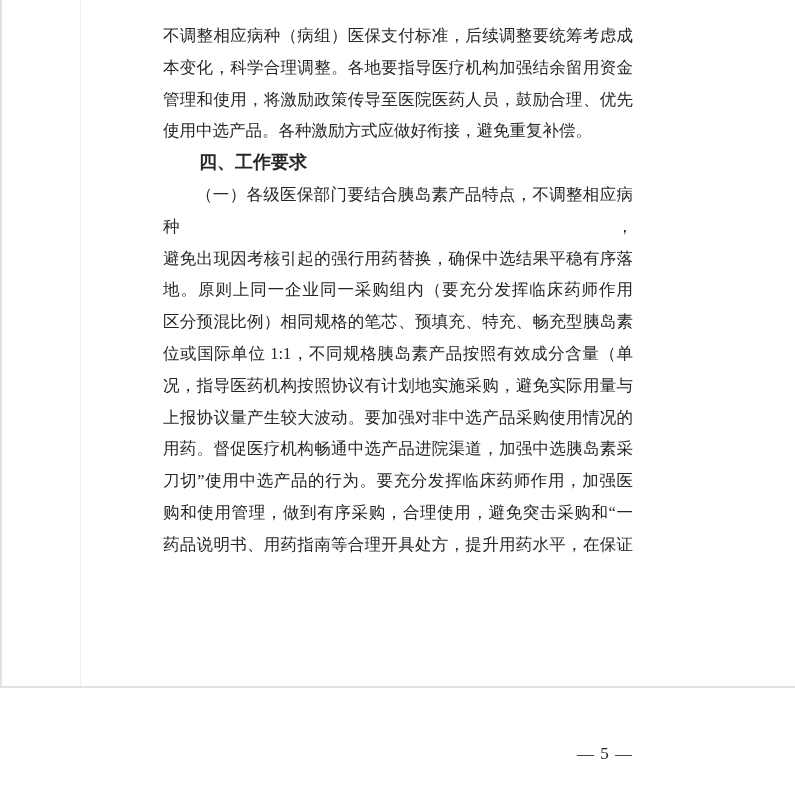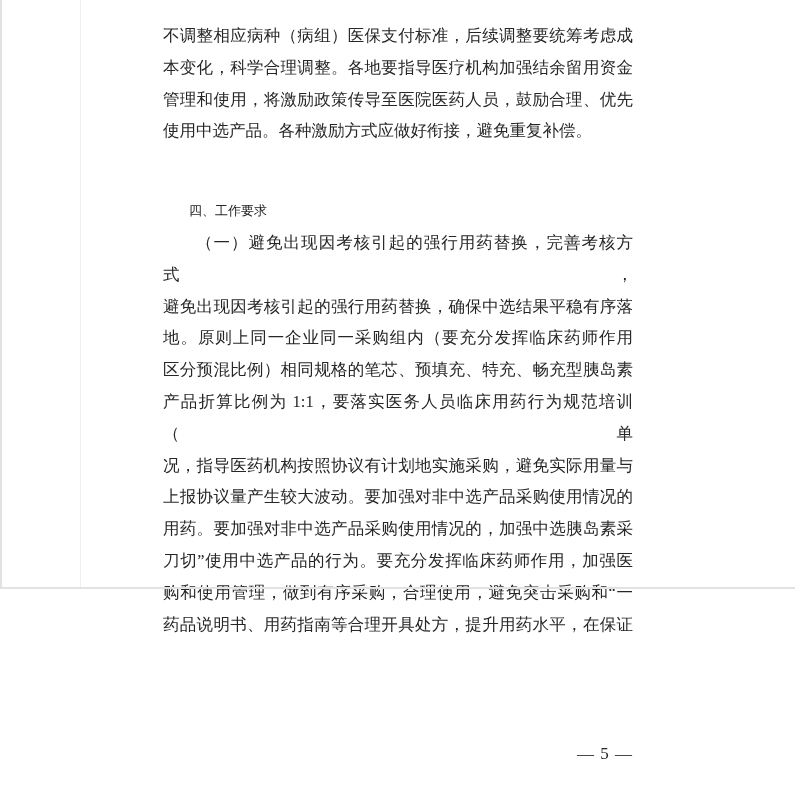--- a/index.html
+++ b/index.html
@@ -10,21 +10,21 @@
   }
   * { margin: 0; padding: 0; box-sizing: border-box; }
   html, body {
     width: 795px; height: 803px;
     background: var(--background);
     overflow: hidden;
     font-family: "Liberation Serif", "DejaVu Serif", serif;
   }
   .viewer {
     position: relative;
-    width: 795px; height: 589px;
+    width: 795px; height: 688px;
     background: var(--background);
   }
   .left-edge {
     position: absolute; left: 0; top: 0;
     width: 2px; height: 100%;
     background: var(--window-edge);
   }
   .bottom-edge {
     position: absolute; left: 0; bottom: 0;
     width: 100%; height: 2px;
@@ -47,21 +47,21 @@
     text-align: justify;
     text-align-last: justify;
     -moz-text-align-last: justify;
   }
   .line.no-justify {
     text-align: center;
     text-align-last: left;
     -moz-text-align-last: left;
   }
   .line.indent { text-indent: 2em; }
-  .line.heading { font-weight: normal; font-size: 13px; margin-top: 48px; }
+  .line.heading { font-weight: bold; font-size: 18px; }
   .page-number {
     position: absolute;
     left: 163px; top: 744px;
     width: 470px;
     text-align: right;
     color: var(--text);
     font-size: 17px;
     letter-spacing: 1px;
   }
 </style>
@@ -70,27 +70,27 @@
 
 <div class="viewer">
   <div class="left-edge"></div>
   <div class="page-edge-line"></div>
   <div class="doc-text">
       <div class="line">不调整相应病种（病组）医保支付标准，后续调整要统筹考虑成</div>
       <div class="line">本变化，科学合理调整。各地要指导医疗机构加强结余留用资金</div>
       <div class="line">管理和使用，将激励政策传导至医院医药人员，鼓励合理、优先</div>
       <div class="line no-justify">使用中选产品。各种激励方式应做好衔接，避免重复补偿。</div>
       <div class="line heading no-justify indent">四、工作要求</div>
-      <div class="line indent">（一）避免出现因考核引起的强行用药替换，完善考核方式，</div>
+      <div class="line indent">（一）各级医保部门要结合胰岛素产品特点，不调整相应病种，</div>
       <div class="line">避免出现因考核引起的强行用药替换，确保中选结果平稳有序落</div>
       <div class="line">地。原则上同一企业同一采购组内（要充分发挥临床药师作用</div>
       <div class="line">区分预混比例）相同规格的笔芯、预填充、特充、畅充型胰岛素</div>
-      <div class="line">产品折算比例为 1:1，要落实医务人员临床用药行为规范培训（单</div>
+      <div class="line">位或国际单位 1:1，不同规格胰岛素产品按照有效成分含量（单</div>
       <div class="line">况，指导医药机构按照协议有计划地实施采购，避免实际用量与</div>
       <div class="line">上报协议量产生较大波动。要加强对非中选产品采购使用情况的</div>
-      <div class="line">用药。要加强对非中选产品采购使用情况的，加强中选胰岛素采</div>
+      <div class="line">用药。督促医疗机构畅通中选产品进院渠道，加强中选胰岛素采</div>
       <div class="line">刀切”使用中选产品的行为。要充分发挥临床药师作用，加强医</div>
       <div class="line">购和使用管理，做到有序采购，合理使用，避免突击采购和“一</div>
       <div class="line">药品说明书、用药指南等合理开具处方，提升用药水平，在保证</div>
     </div>
   <div class="page-number">— 5 —</div>
   <div class="bottom-edge"></div>
 </div>
 
 </body></html>

